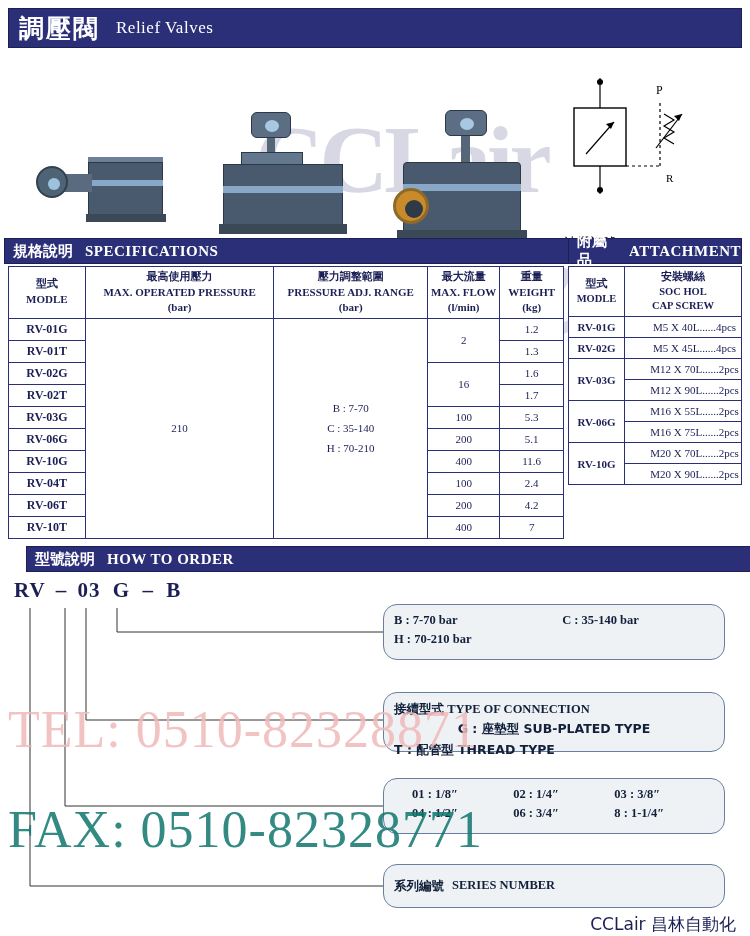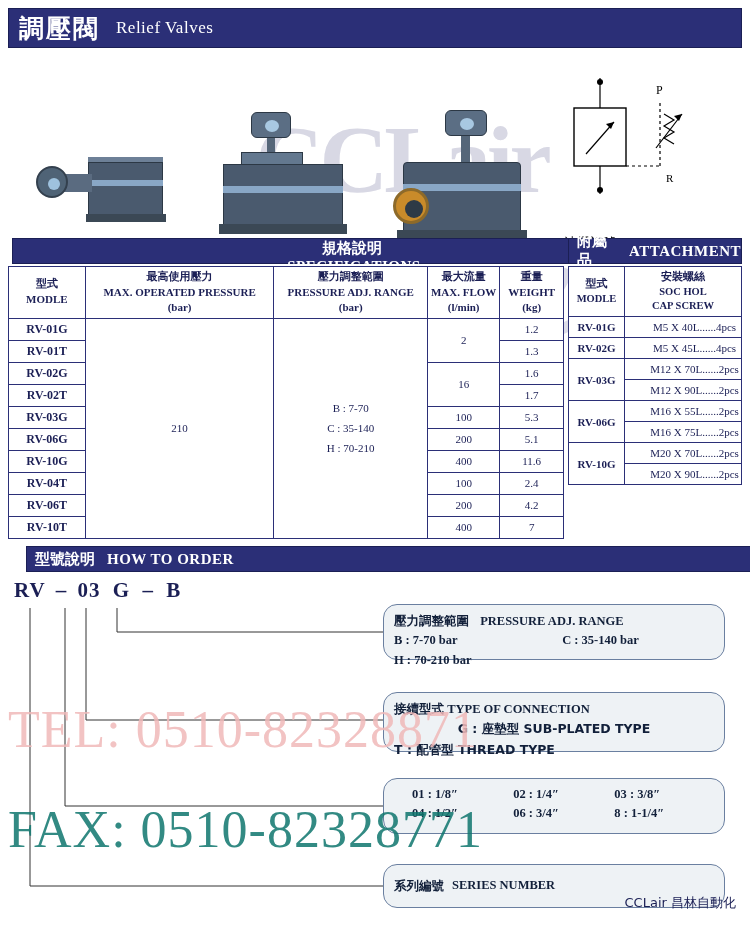--- a/index.html
+++ b/index.html
@@ -105,21 +105,21 @@
   .sym-caption-en { position:absolute; left:578px; top:198px; font-size:13px; font-weight:bold; letter-spacing:1px; color:#000; }
 
   
   .sec-bar {
     position:absolute; height:26px; background:#2b2f77; border:1px solid #1b1f55;
     display:flex; align-items:center; color:#fff; z-index:3;
   }
   .sec-cn { font-size:15px; font-weight:bold; margin-left:8px; font-family:"DejaVu Sans", sans-serif; }
   .sec-en { font-size:15px; font-weight:bold; margin-left:12px; font-family:"Liberation Serif", serif; letter-spacing:.5px;}
 
-  #spec-bar { left:12px; top:238px; width:672px;flex-direction:column; }
+  #spec-bar { left:4px; top:238px; width:672px; }
   #attach-bar { left:568px; top:238px; width:174px; }
   #order-bar { left:26px; top:546px; width:734px; }
 
   
   table { border-collapse:collapse; }
   .spec-table {
     position:absolute; left:8px; top:266px; width:556px;
     font-size:11px; z-index:3; background:#fff;
   }
   .spec-table th, .spec-table td {
@@ -158,21 +158,21 @@
   }
   .callout b { font-weight:bold; }
   .callout .cn { font-family:"DejaVu Sans", sans-serif; }
 
   #co1 { left:383px; top:604px; width:342px; height:56px; }
   #co2 { left:383px; top:692px; width:342px; height:60px; }
   #co3 { left:383px; top:778px; width:342px; height:56px; }
   #co4 { left:383px; top:864px; width:342px; height:44px; display:flex; align-items:center;}
 
   .footer {
-    position:absolute; right:14px; bottom:24px; font-size:13px; color:#1b1f55; z-index:7;
+    position:absolute; right:14px; bottom:0; font-size:17px; color:#1b1f55; z-index:7;
     font-family:"DejaVu Sans", sans-serif;
   }
 </style>
 </head>
 <body>
 
 <div class="page">
 
   <div class="title-bar">
     <div class="title-cn">調壓閥</div>
@@ -405,24 +405,20 @@
 
     <polyline points="86,42 86,154 383,154" fill="none" stroke="#333" stroke-width="1"></polyline>
 
     <polyline points="65,42 65,240 383,240" fill="none" stroke="#333" stroke-width="1"></polyline>
 
     <polyline points="30,42 30,320 383,320" fill="none" stroke="#333" stroke-width="1"></polyline>
   </svg>
 
   <div class="callout" id="co1">
     <div>
-      <b class="cn">壓力調整範圍</b>
-      <b style="margin-left:8px">PRESSURE ADJ. RANGE</b>
-    </div>
-    <div>
       <b style="display:inline-block;width:165px">B : 7-70 bar</b>
       <b>C : 35-140 bar</b>
     </div>
     <div>
       <b>H : 70-210 bar</b>
     </div>
   </div>
 
   <div class="callout" id="co2">
     <div>

